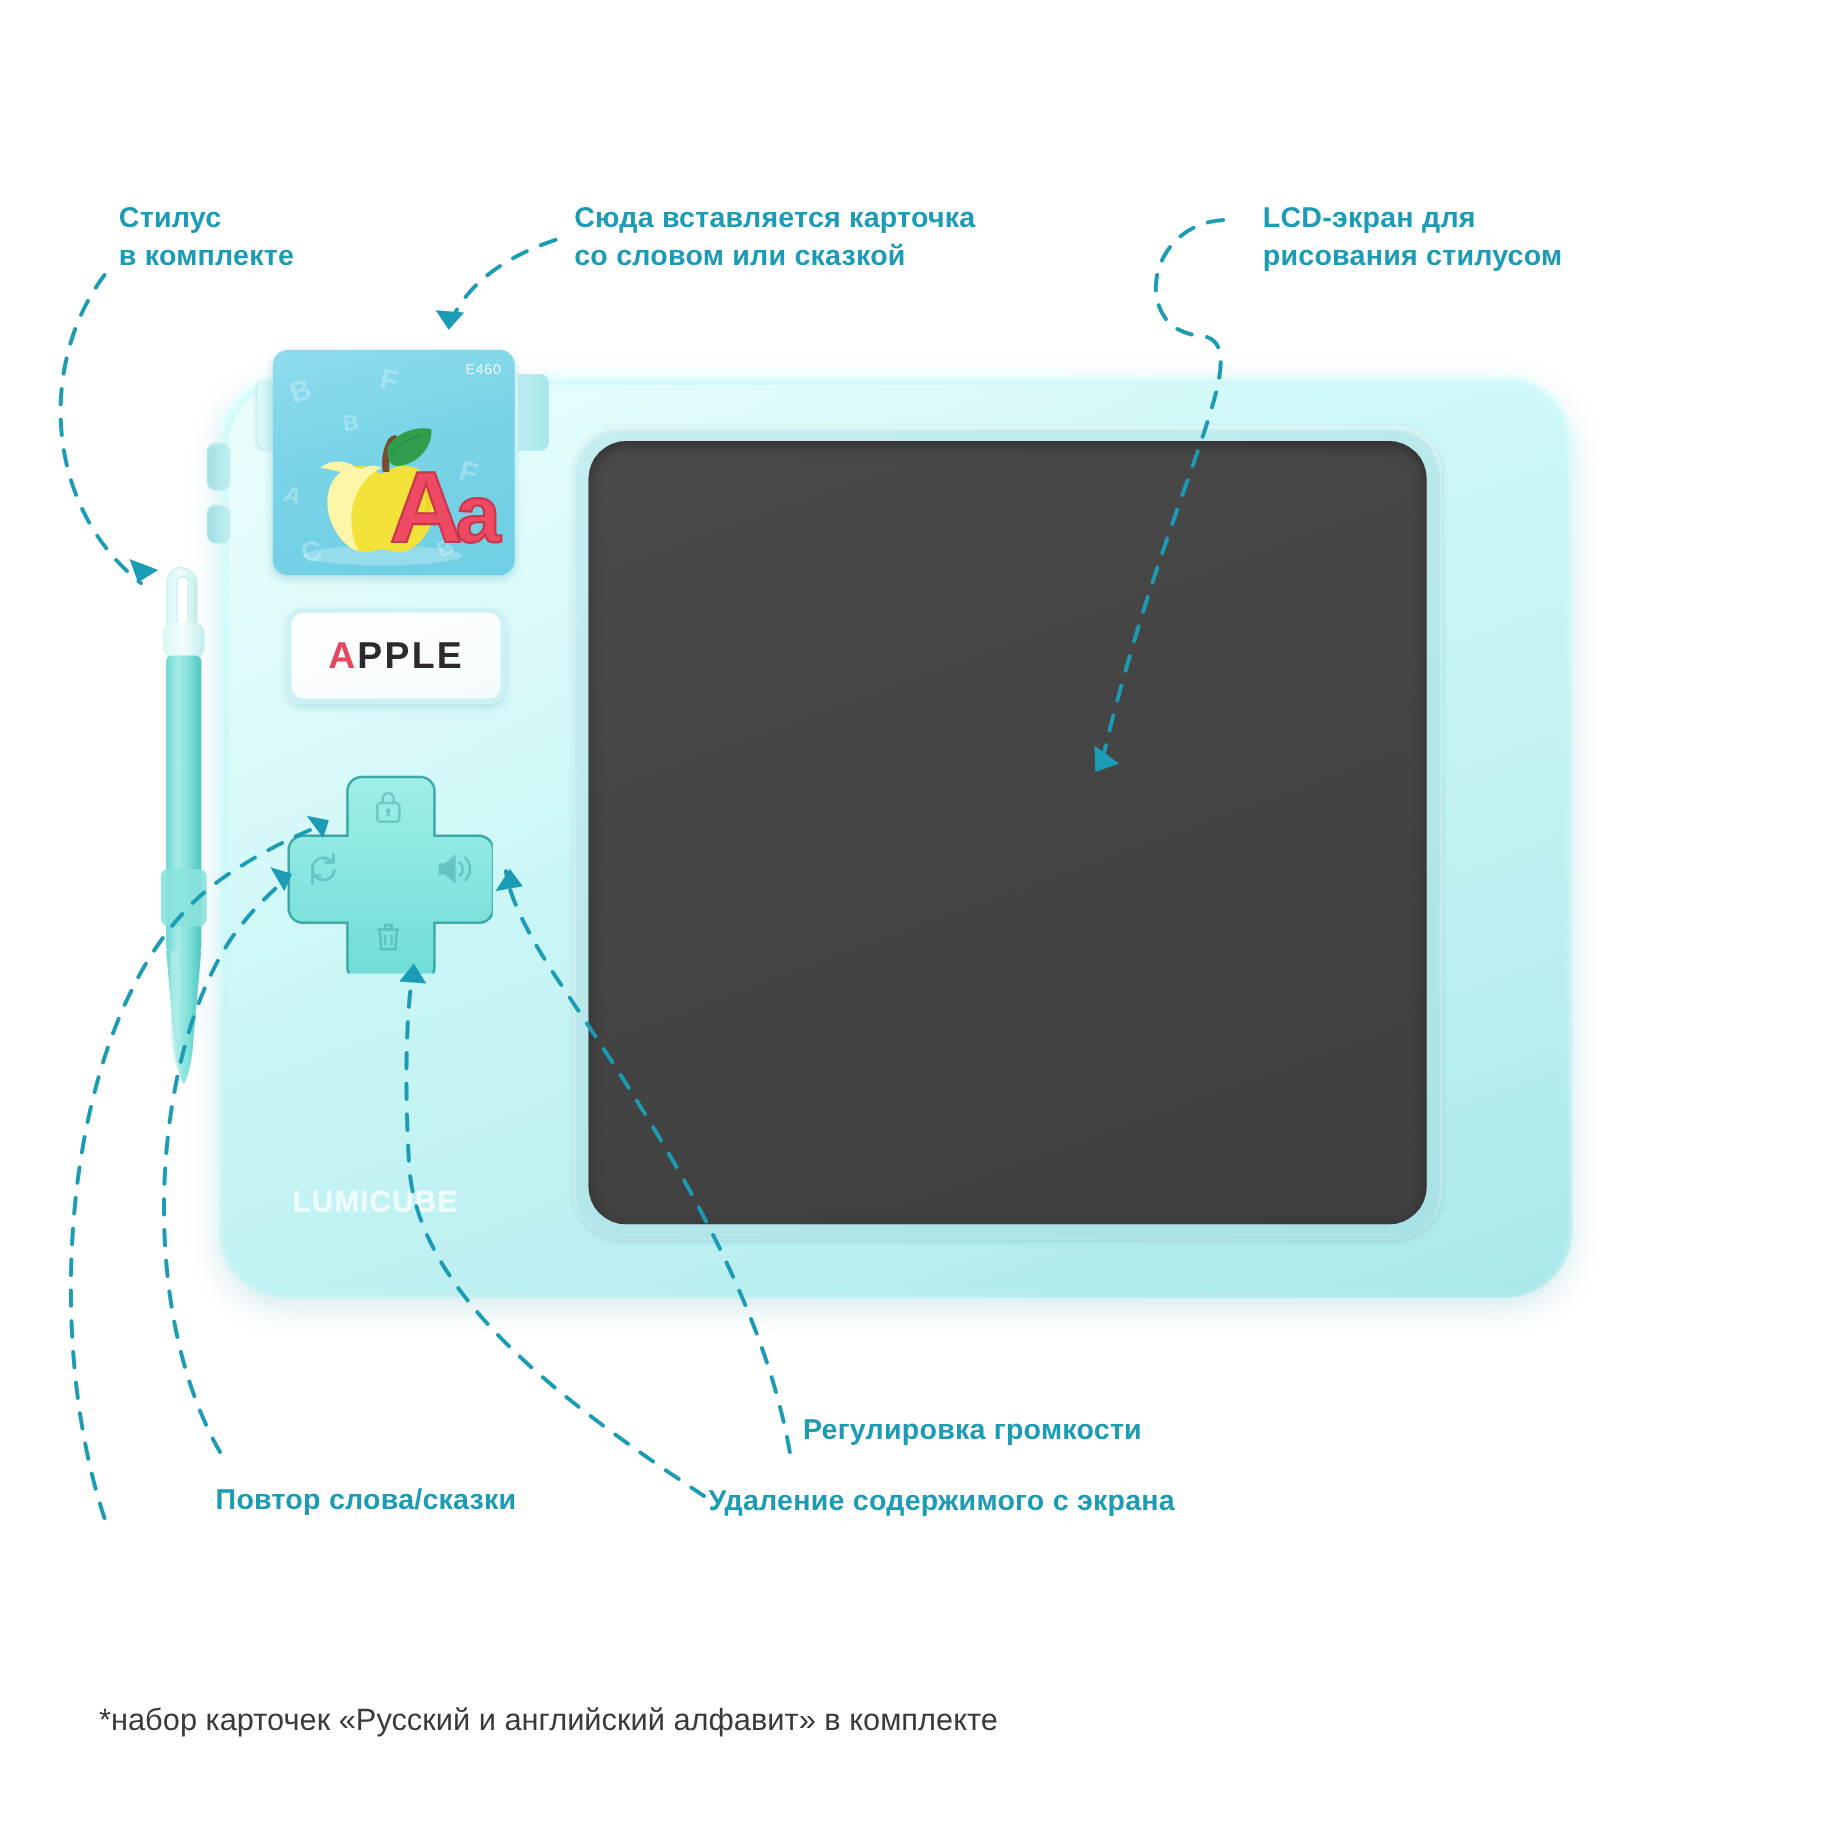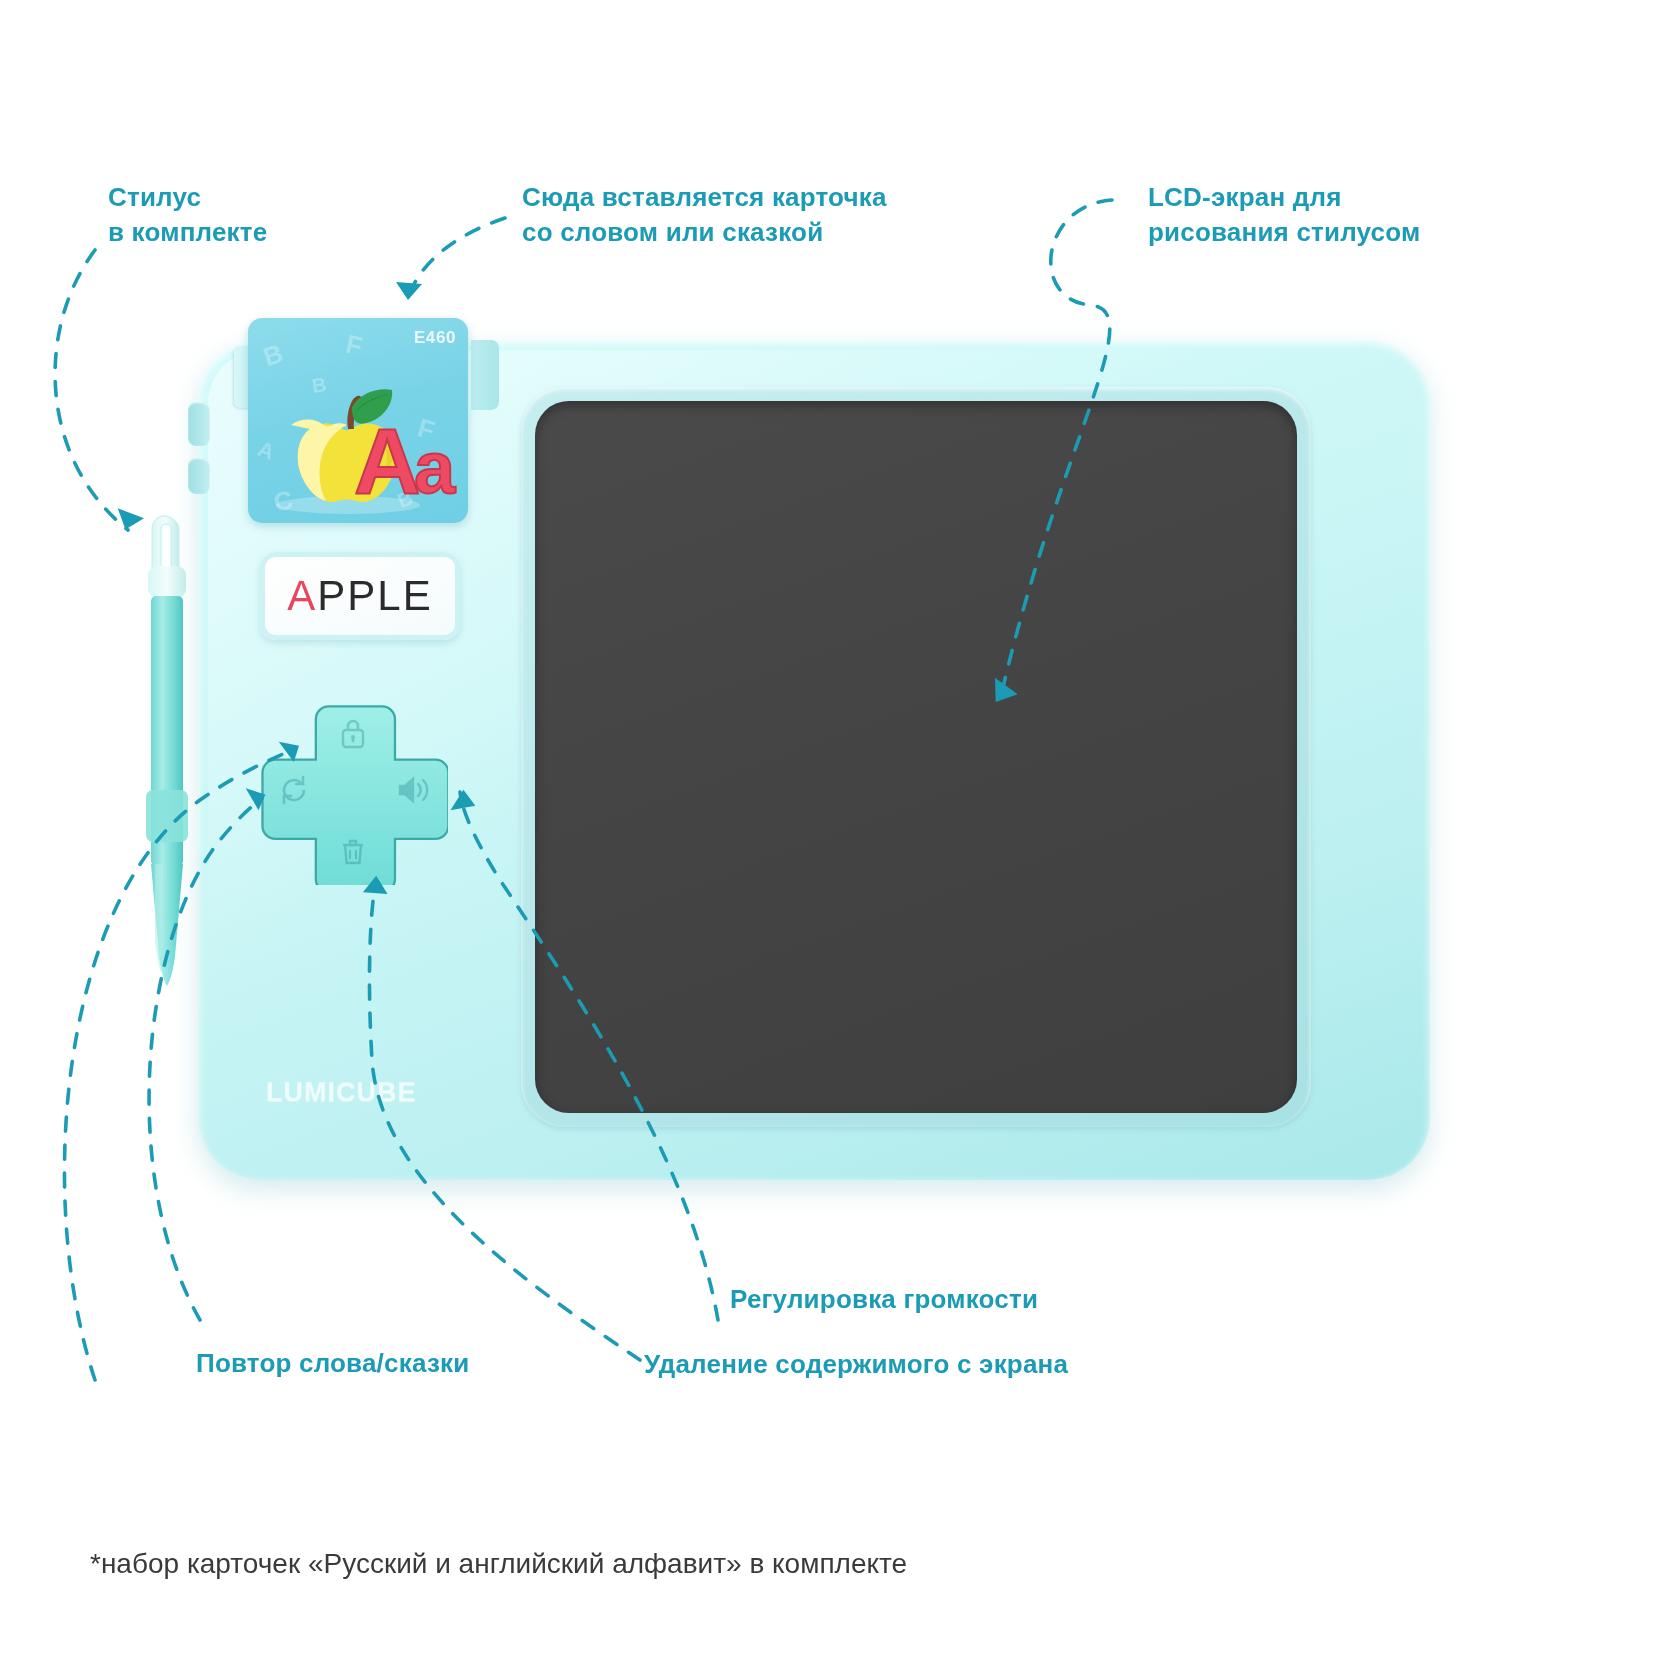--- a/index.html
+++ b/index.html
@@ -86,21 +86,21 @@
     overflow:hidden;
   }
   .card .ghostletters{
     position:absolute;inset:0;color:rgba(255,255,255,.28);
     font-size:26px;font-weight:700;
   }
   .card .gl{position:absolute;}
   .card-code{
     position:absolute;right:12px;top:10px;
     color:rgba(255,255,255,.85);
-    font-size:17px;font-weight:700;letter-spacing:.6px;
+    font-size:13px;font-weight:400;letter-spacing:.6px;
   }
   .card-art{position:absolute;left:0;right:0;bottom:6px;height:150px;}
   .card-tab{
     position:absolute;left:-14px;top:28px;width:26px;height:62px;
     border-radius:7px 0 0 7px;
     background:linear-gradient(90deg,#d9f8f8,#c4f0f1);
     box-shadow:-1px 1px 3px rgba(120,185,195,.4);
   }
   .card-tab-r{
     position:absolute;right:-16px;top:22px;width:28px;height:70px;
@@ -110,21 +110,21 @@
 
   
   .word-panel{
     position:absolute;left:62px;top:212px;width:200px;height:88px;
     border-radius:16px;
     background:linear-gradient(160deg,#ffffff,#f4fbfb);
     box-shadow:0 3px 7px rgba(120,185,195,.35), inset 0 0 0 5px #cdf2f3;
     display:flex;align-items:center;justify-content:center;
     z-index:24;
   }
-  .word-text{font-size:42px;font-weight:400;letter-spacing:2px;color:#2b2b2b;}
+  .word-text{font-size:34px;font-weight:700;letter-spacing:2px;color:#2b2b2b;}
   .word-text .first{color:#e8465e;}
 
   
   .dpad{
     position:absolute;left:60px;top:355px;width:190px;height:190px;z-index:24;
   }
   .dpad svg{display:block;}
   .dpad .ic{position:absolute;opacity:.38;}
   .ic-up{left:50%;transform:translateX(-50%);top:22px;}
   .ic-left{left:20px;top:50%;transform:translateY(-50%);}

